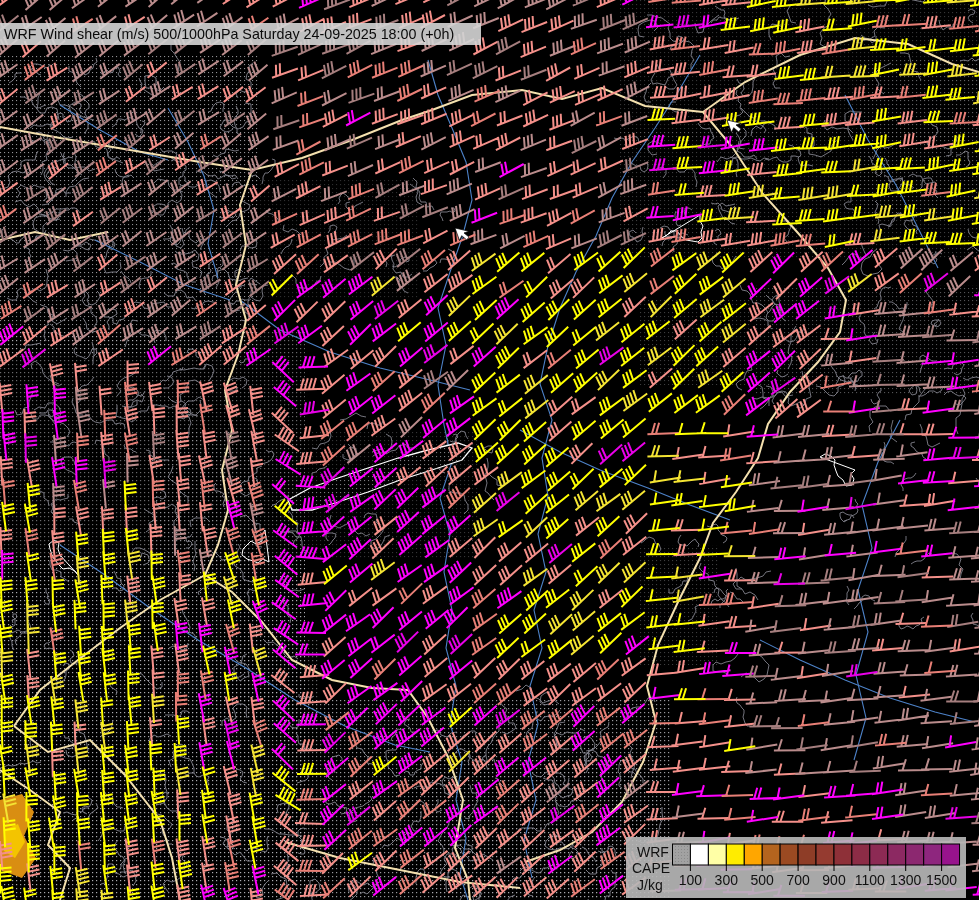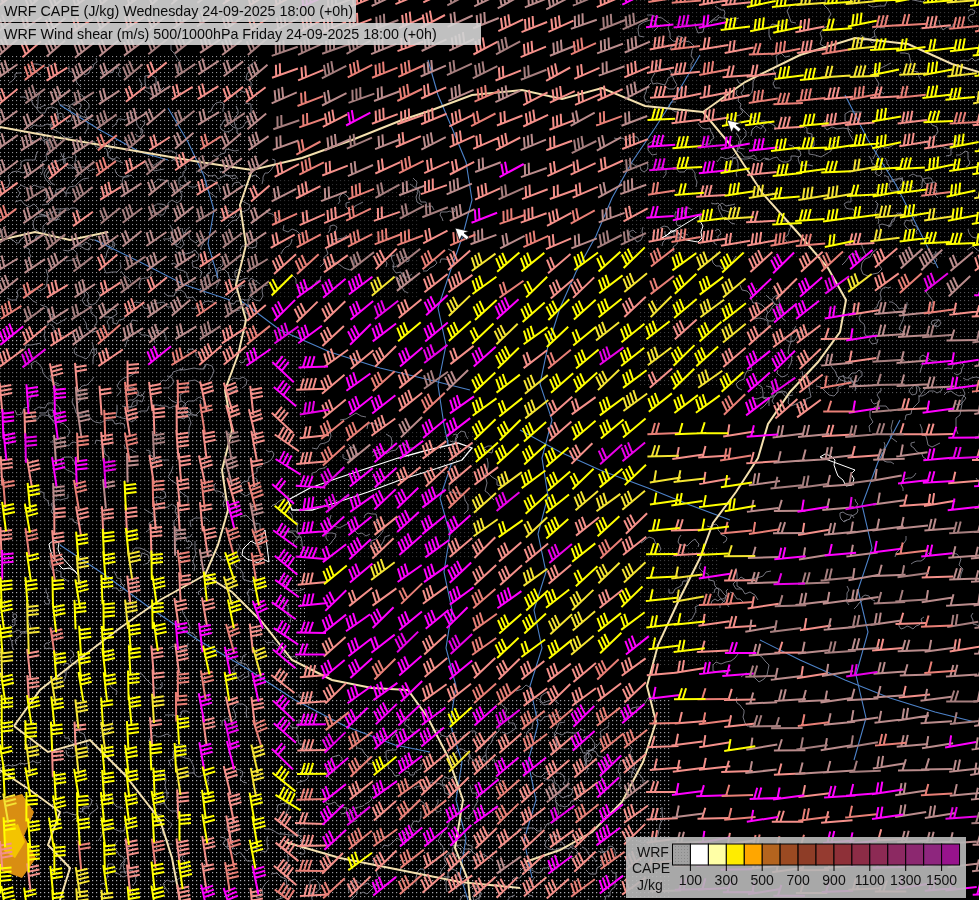--- a/index.html
+++ b/index.html
@@ -105,14 +105,13 @@
       <line x1="869.8" y1="865" x2="869.8" y2="871" stroke="#000" stroke-width="1"></line>
       <text x="869.8" y="885" font-family="Liberation Sans, sans-serif" font-size="14" fill="#111" text-anchor="middle">1100</text>
       <line x1="905.7" y1="865" x2="905.7" y2="871" stroke="#000" stroke-width="1"></line>
       <text x="905.7" y="885" font-family="Liberation Sans, sans-serif" font-size="14" fill="#111" text-anchor="middle">1300</text>
       <line x1="941.6" y1="865" x2="941.6" y2="871" stroke="#000" stroke-width="1"></line>
       <text x="941.6" y="885" font-family="Liberation Sans, sans-serif" font-size="14" fill="#111" text-anchor="middle">1500</text>
       <text x="637" y="857" font-family="Liberation Sans, sans-serif" font-size="14" fill="#111">WRF</text>
       <text x="632" y="873" font-family="Liberation Sans, sans-serif" font-size="14" fill="#111">CAPE</text>
       <text x="637" y="890" font-family="Liberation Sans, sans-serif" font-size="14" fill="#111">J/kg</text>
     </svg>
-<div class="hbar" style="top:0;width:352px;height:22px">WRF CAPE (J/kg) Wednesday 24-09-2025 18:00 (+0h)</div>
-<div class="hbar" style="top:23px;width:477px;height:22px">WRF Wind shear (m/s) 500/1000hPa Friday 24-09-2025 18:00 (+0h)</div>
+<div class="hbar" style="top:23px;width:477px;height:22px">WRF Wind shear (m/s) 500/1000hPa Saturday 24-09-2025 18:00 (+0h)</div>
 </div>
 </body></html>

